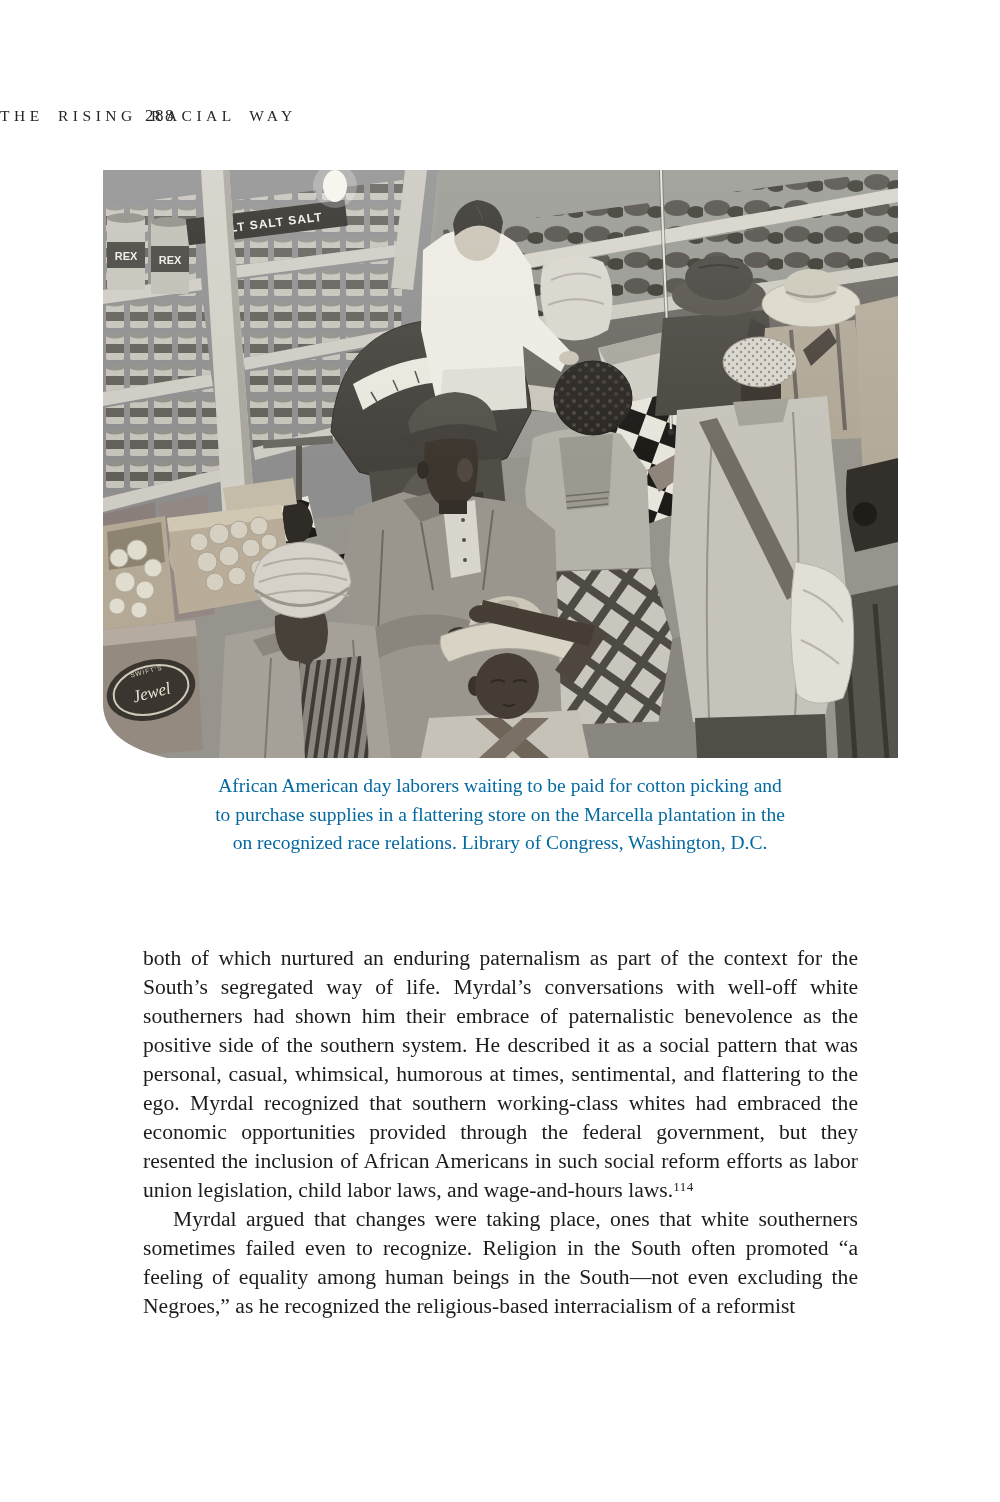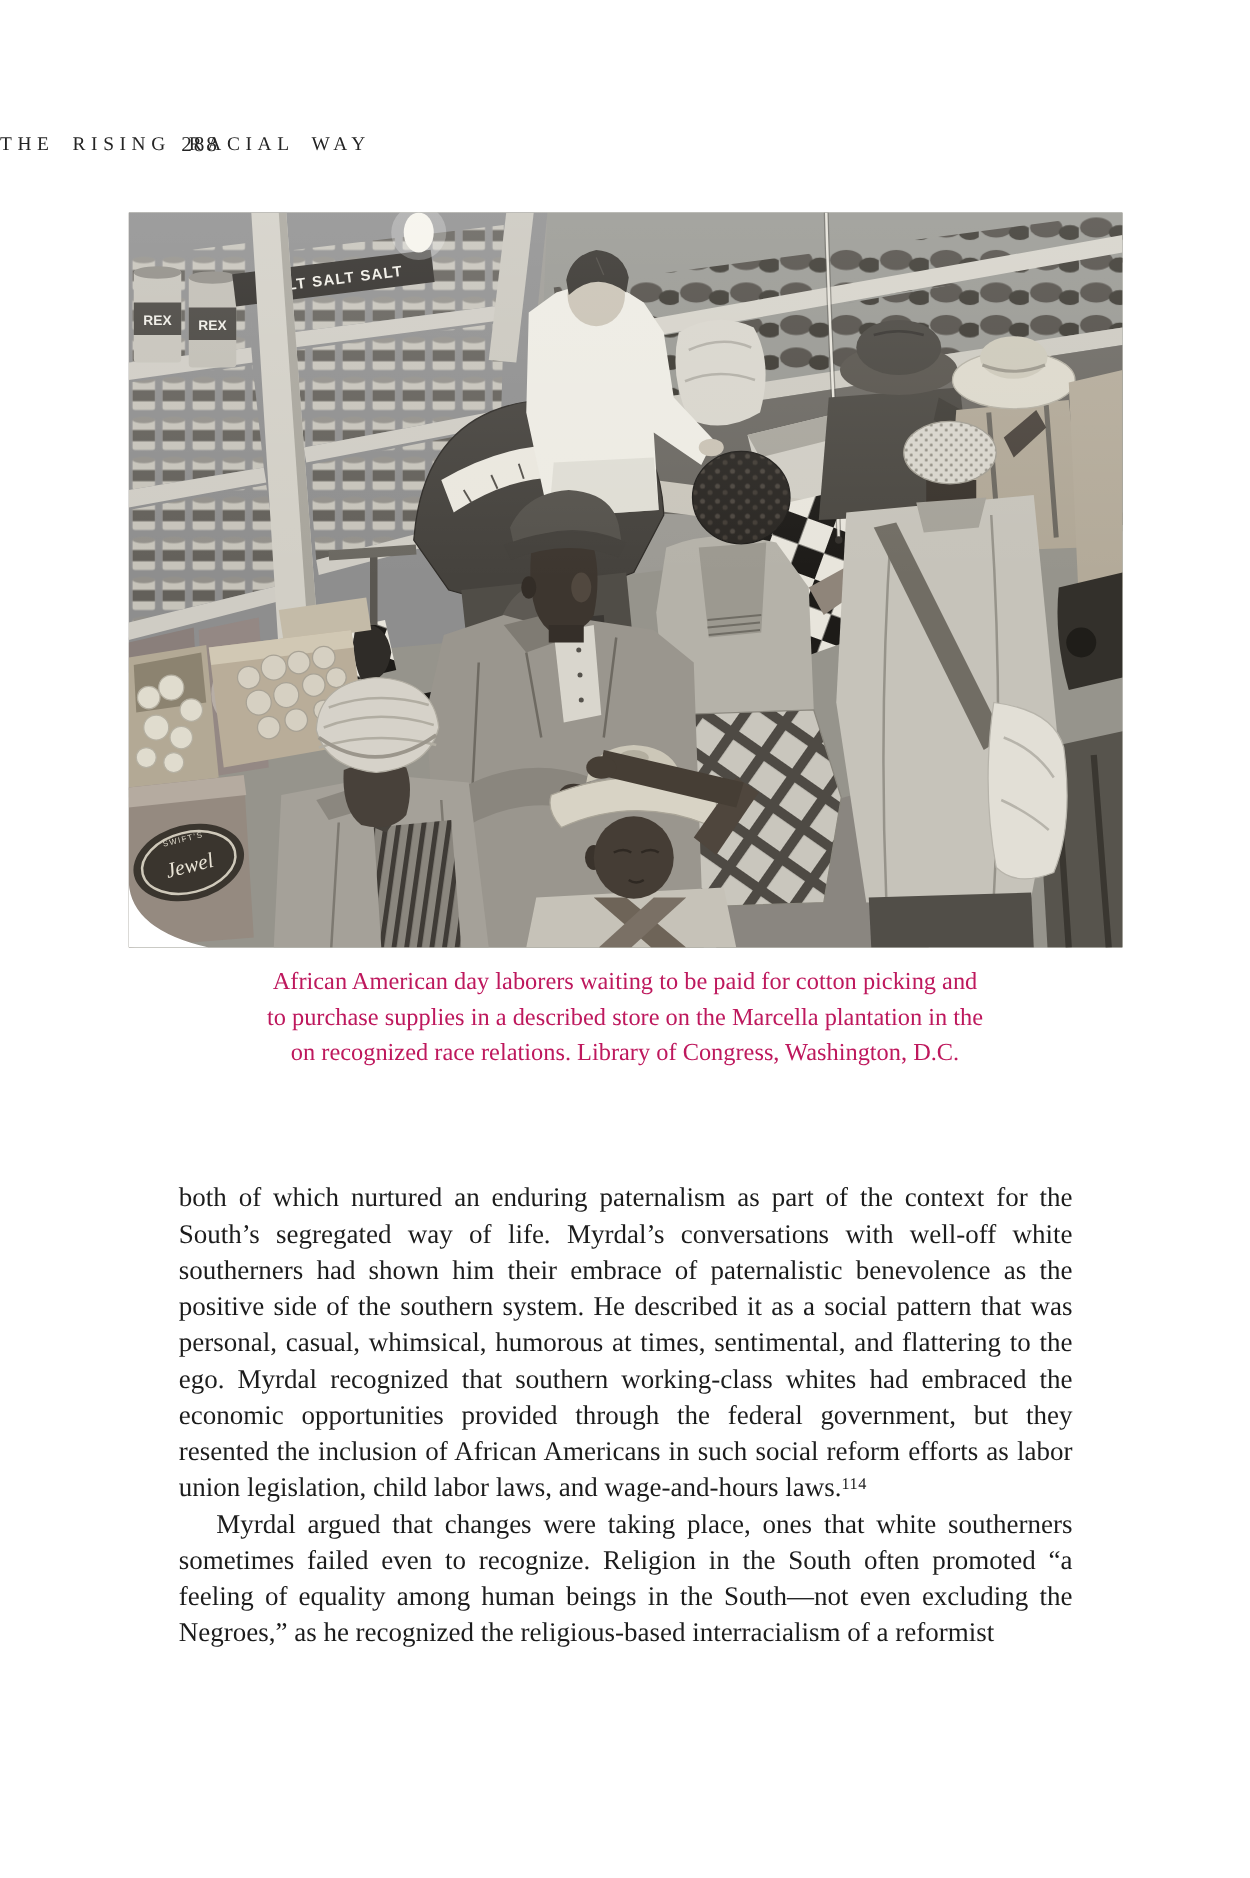--- a/index.html
+++ b/index.html
@@ -11,21 +11,21 @@
   }
   
   .running-head{position:absolute;top:106px;left:0;right:0;height:26px;font-size:17px;color:#242424;}
   .page-number{position:absolute;left:145px;top:0;letter-spacing:1.5px;}
   .running-title{position:absolute;left:0;right:0;top:1px;text-align:left;letter-spacing:4.5px;word-spacing:6px;font-size:15.5px;}
   
   .photo-frame{position:absolute;left:103px;top:170px;width:795px;height:588px;background:#a8a59e;}
   .photo-frame svg{display:block;width:795px;height:588px;}
   
   .caption{position:absolute;left:150px;top:772px;width:700px;text-align:center;
-    font-size:19.5px;line-height:28.5px;color:#be185d;}
+    font-size:19.5px;line-height:28.5px;color:#0369a1;}
   
   .body-text{position:absolute;left:143px;top:944px;width:715px;
     font-size:21.6px;line-height:29px;text-align:justify;color:#1c1c1c;}
   .body-text p{margin:0;}
   .body-text p.indented{text-indent:30px;}
   sup.fnref{font-size:13px;line-height:0;vertical-align:6px;letter-spacing:0.5px;margin-top:14px;}
 </style>
 </head>
 <body>
 
@@ -310,21 +310,21 @@
         <ellipse cx="378" cy="444" rx="12" ry="9" fill="#463e35"></ellipse>
       </g>
 
       <rect width="795" height="588" fill="url(#toplight)"></rect>
       <path d="M0,536 Q2,574 64,588 L0,588 Z" fill="#ffffff"></path>
     </svg>
   </figure>
 
   <figcaption class="caption">
     <div>African American day laborers waiting to be paid for cotton picking and</div>
-    <div>to purchase supplies in a described store on the Marcella plantation in the</div>
+    <div>to purchase supplies in a flattering store on the Marcella plantation in the</div>
     <div>on recognized race relations. Library of Congress, Washington, D.C.</div>
   </figcaption>
 
   <main class="body-text">
     <p><span>both of which nurtured an enduring paternalism as part of the context for the South’s segregated way of life. Myrdal’s conversations with well-off white southerners had shown him their embrace of paternalistic benevolence as the positive side of the southern system. He described it as a social pattern that was personal, casual, whimsical, humorous at times, sentimental, and flattering to the ego. Myrdal recognized that southern working-class whites had embraced the economic opportunities provided through the federal government, but they resented the inclusion of African Americans in such social reform efforts as labor union legislation, child labor laws, and wage-and-hours laws.</span><sup class="fnref">114</sup></p>
     <p class="indented"><span>Myrdal argued that changes were taking place, ones that white southerners sometimes failed even to recognize. Religion in the South often promoted “a feeling of equality among human beings in the South—not even excluding the Negroes,” as he recognized the religious-based interracialism of a reformist</span></p>
   </main>
 
 </div>
 

